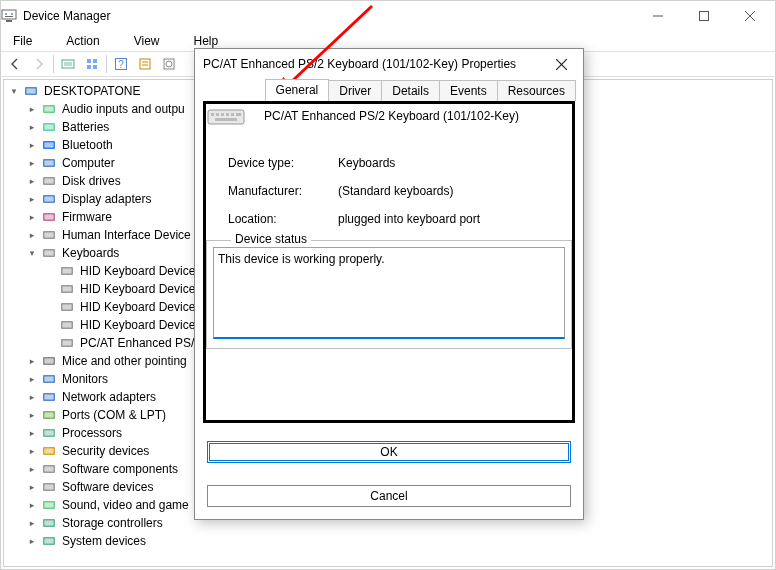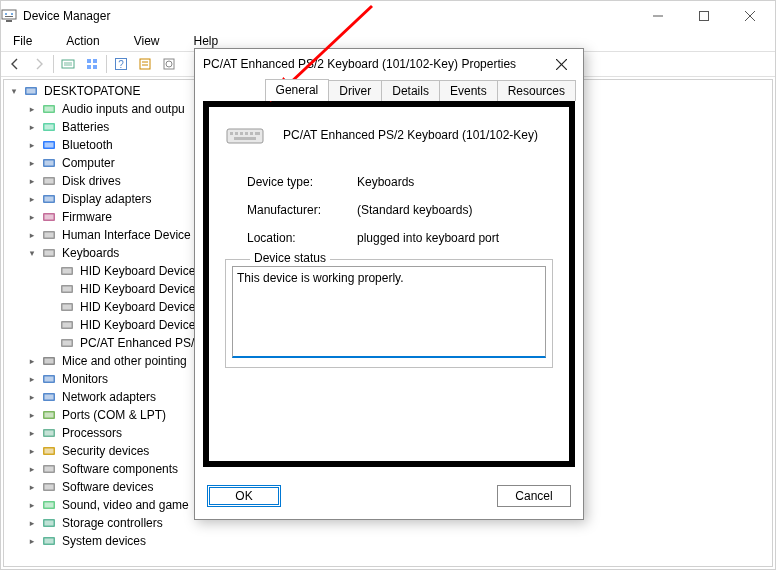--- a/index.html
+++ b/index.html
@@ -125,24 +125,23 @@
     position: relative;
   }
   .tab.active {
     background: #fff;
     height: 22px;
     z-index: 2;
   }
   .tab-body {
     flex: 1;
     margin: 0 8px 8px 8px;
-    border: 6px solid #000000;
+    border: 3px solid #000000;
     background: #fff;
     position: relative;
-    padding: 16px;
   }
   .dev-header {
     display: flex; align-items: center; gap: 18px;
     margin-bottom: 28px;
   }
   .kb-icon-lg {
     width: 40px; height: 24px;
   }
   .info-table { margin-left: 22px; }
   .info-row { display: flex; margin-bottom: 14px; }
@@ -166,23 +165,24 @@
     border: 1px solid #a0a0a0;
     padding: 4px;
     resize: none;
     font-family: inherit;
     font-size: 12px;
     overflow-y: scroll;
     border-bottom: 2px solid #0078d4;
   }
   .dlg-buttons {
     display: flex;
-    justify-content: space-between;
-    gap: 8px;
+    justify-content: center;
+    gap: 22px;
     padding: 10px 12px 12px 12px;
+    flex-direction: column;
   }
   .btn {
     min-width: 74px;
     height: 22px;
     background: #fff;
     border: 1px solid #888;
     font-size: 12px;
   }
   .btn.default { border: 1px solid #0078d4; outline: 1px solid #0078d4; outline-offset: -3px; }
   

